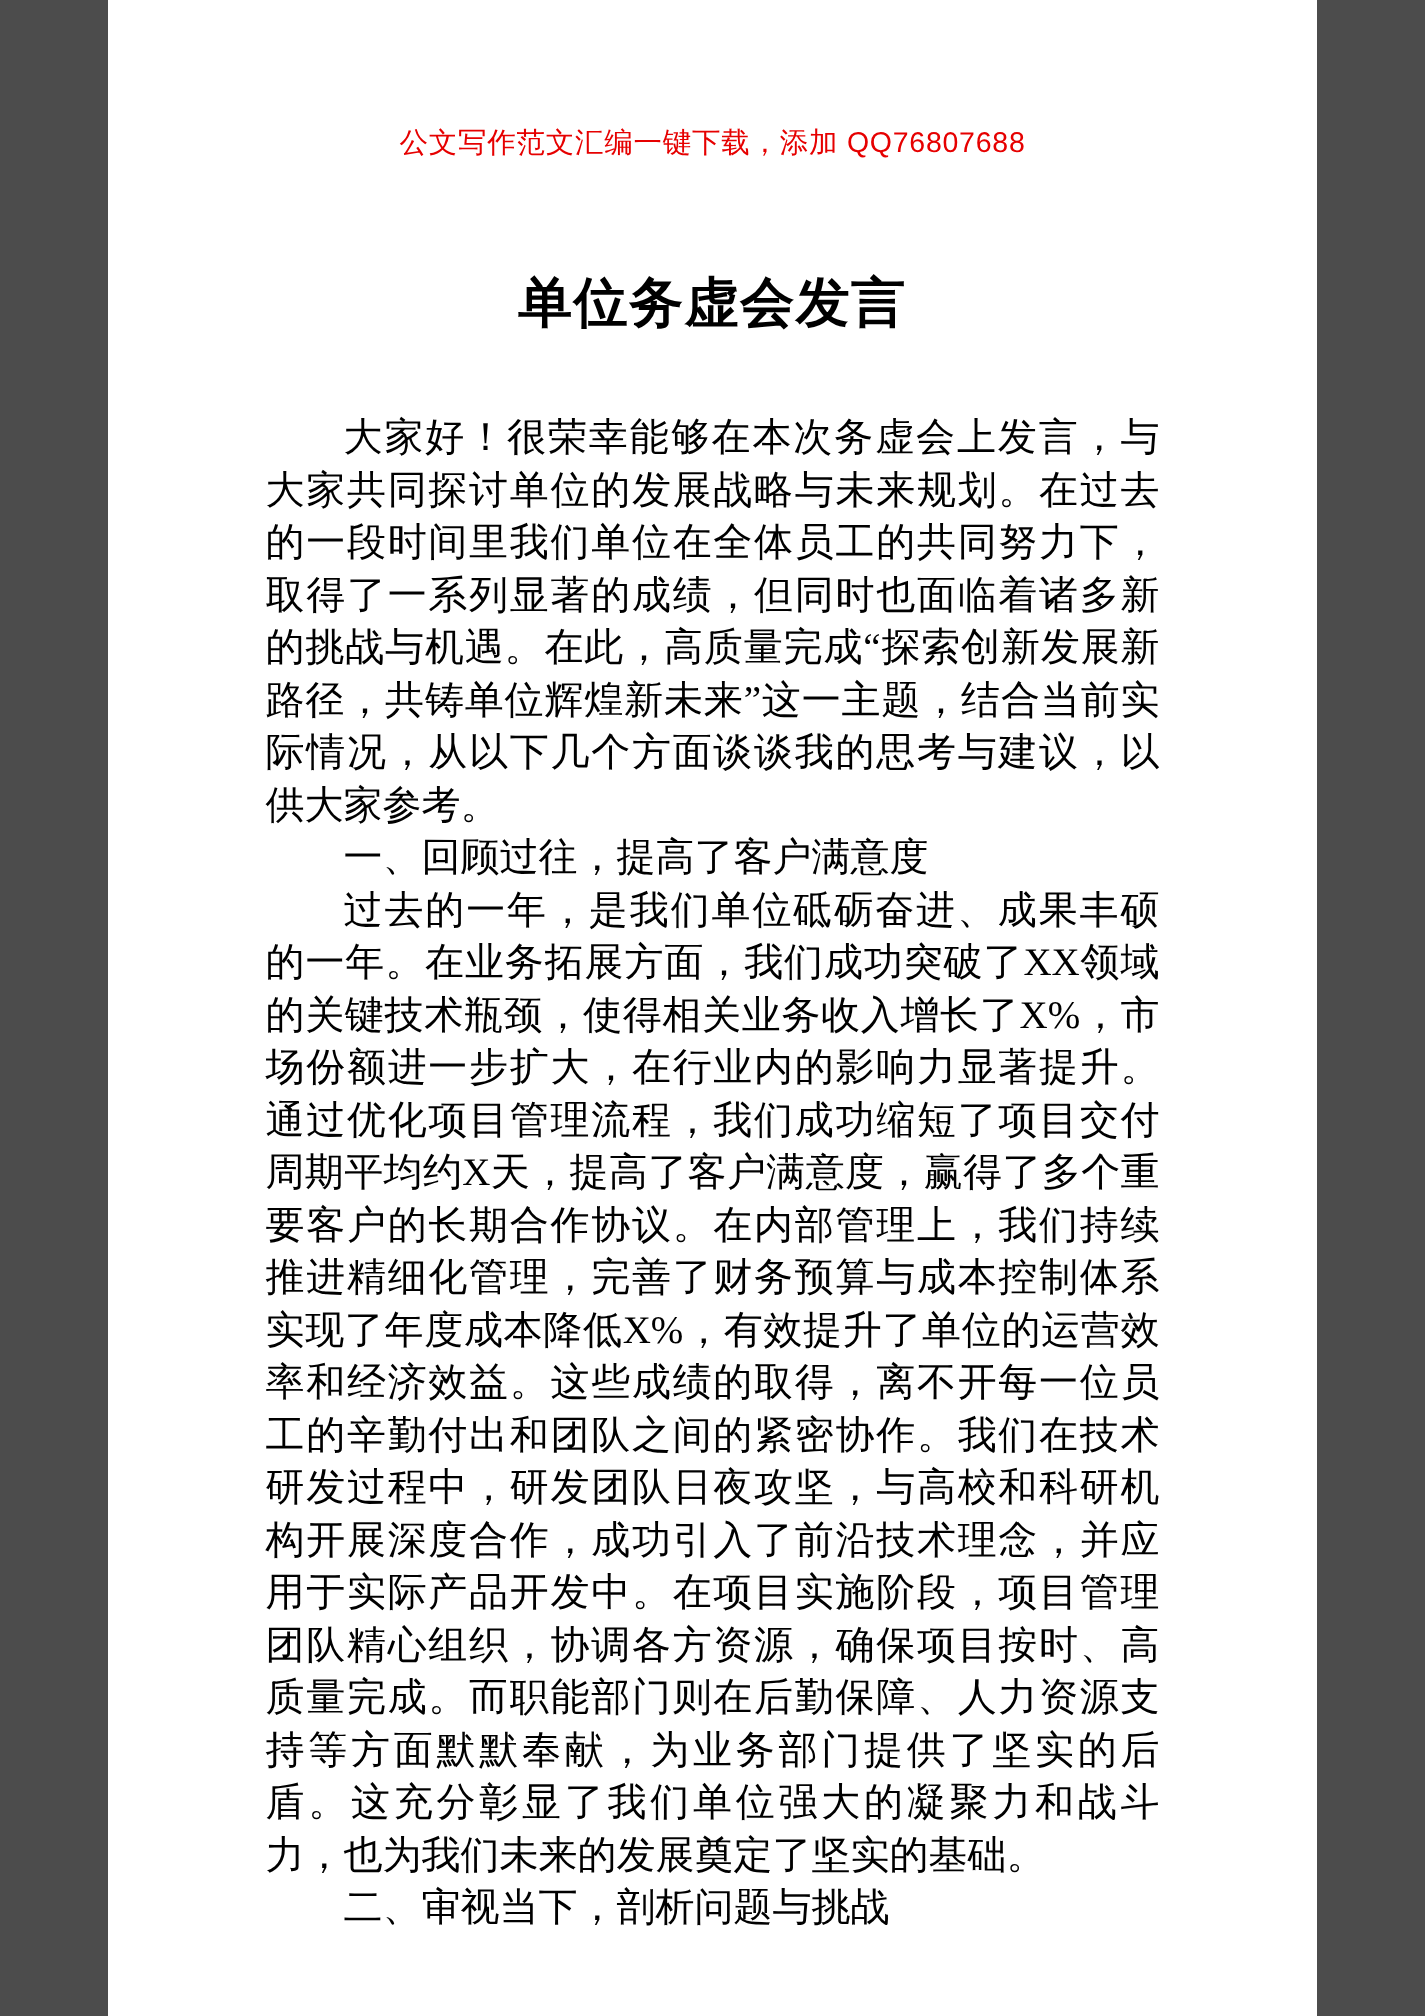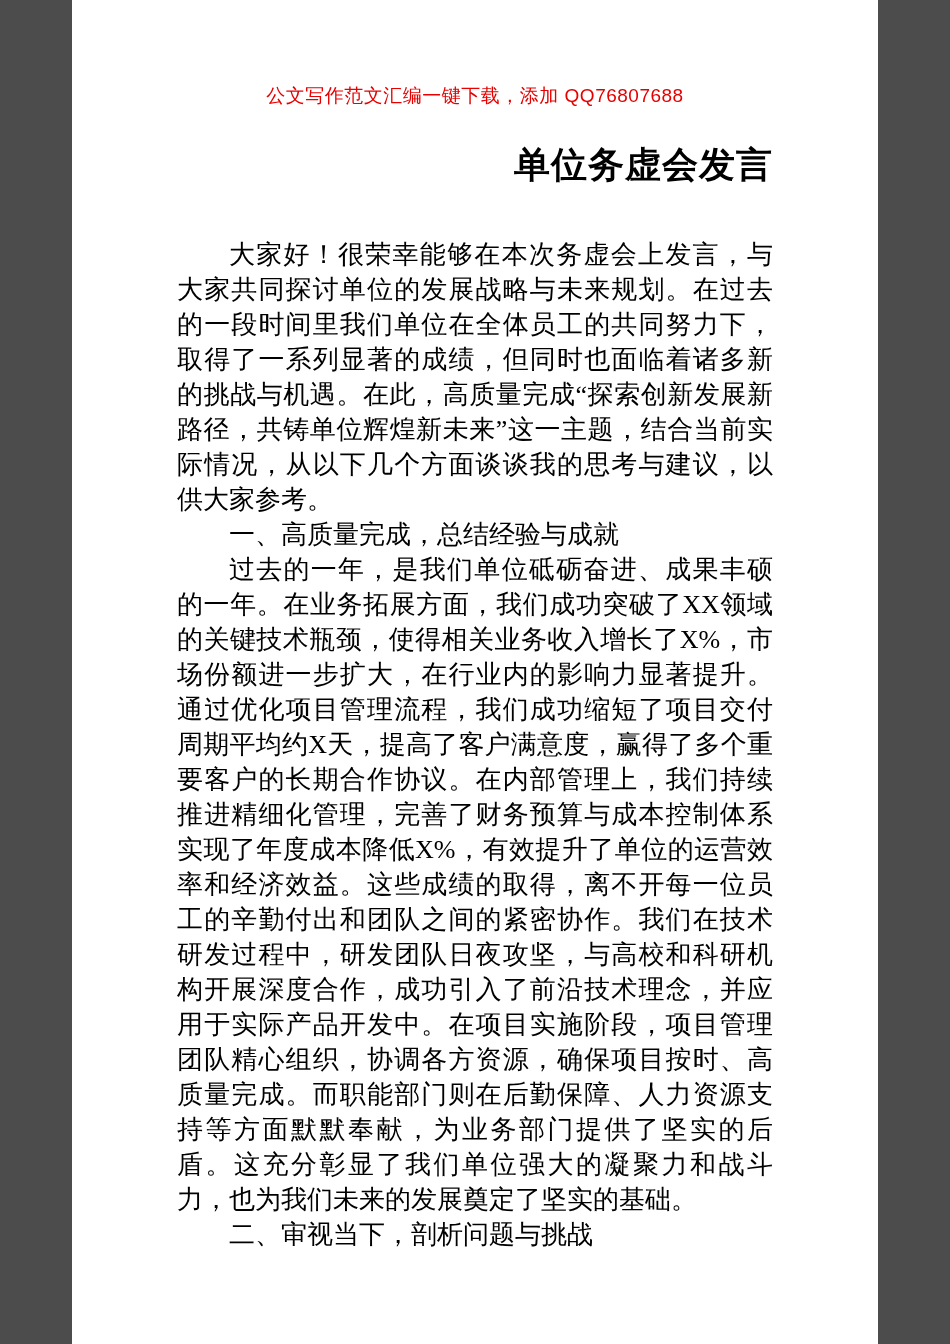--- a/index.html
+++ b/index.html
@@ -29,22 +29,22 @@
   }
   .notice {
     text-align: center;
     color: #e60000;
     font-size: 19px;
     line-height: 20px;
     font-family: "Liberation Sans", "DejaVu Sans", sans-serif;
     letter-spacing: 0.5px;
   }
   .doc-title {
-    margin: 37px 0 0 0;
-    text-align: right;
+    margin: 74px 0 0 0;
+    text-align: center;
     font-size: 36px;
     line-height: 44px;
     font-weight: bold;
     color: #000000;
     font-family: "Liberation Sans", "DejaVu Sans", sans-serif;
     letter-spacing: 1px;
   }
   .doc-body {
     margin-top: 50px;
     color: #000000;
@@ -67,19 +67,19 @@
 
 <div class="viewport">
   <div class="page">
 
     <div class="notice">公文写作范文汇编一键下载，添加 QQ76807688</div>
 
     <h1 class="doc-title">单位务虚会发言</h1>
 
     <div class="doc-body">
       <p>大家好！很荣幸能够在本次务虚会上发言，与大家共同探讨单位的发展战略与未来规划。在过去的一段时间里我们单位在全体员工的共同努力下，取得了一系列显著的成绩，但同时也面临着诸多新的挑战与机遇。在此，高质量完成“探索创新发展新路径，共铸单位辉煌新未来”这一主题，结合当前实际情况，从以下几个方面谈谈我的思考与建议，以供大家参考。</p>
-      <p>一、高质量完成，总结经验与成就</p>
+      <p>一、回顾过往，提高了客户满意度</p>
       <p>过去的一年，是我们单位砥砺奋进、成果丰硕的一年。在业务拓展方面，我们成功突破了XX领域的关键技术瓶颈，使得相关业务收入增长了X%，市场份额进一步扩大，在行业内的影响力显著提升。通过优化项目管理流程，我们成功缩短了项目交付周期平均约X天，提高了客户满意度，赢得了多个重要客户的长期合作协议。在内部管理上，我们持续推进精细化管理，完善了财务预算与成本控制体系实现了年度成本降低X%，有效提升了单位的运营效率和经济效益。这些成绩的取得，离不开每一位员工的辛勤付出和团队之间的紧密协作。我们在技术研发过程中，研发团队日夜攻坚，与高校和科研机构开展深度合作，成功引入了前沿技术理念，并应用于实际产品开发中。在项目实施阶段，项目管理团队精心组织，协调各方资源，确保项目按时、高质量完成。而职能部门则在后勤保障、人力资源支持等方面默默奉献，为业务部门提供了坚实的后盾。这充分彰显了我们单位强大的凝聚力和战斗力，也为我们未来的发展奠定了坚实的基础。</p>
       <p>二、审视当下，剖析问题与挑战</p>
     </div>
 
   </div>
 </div>
 
 </body></html>

